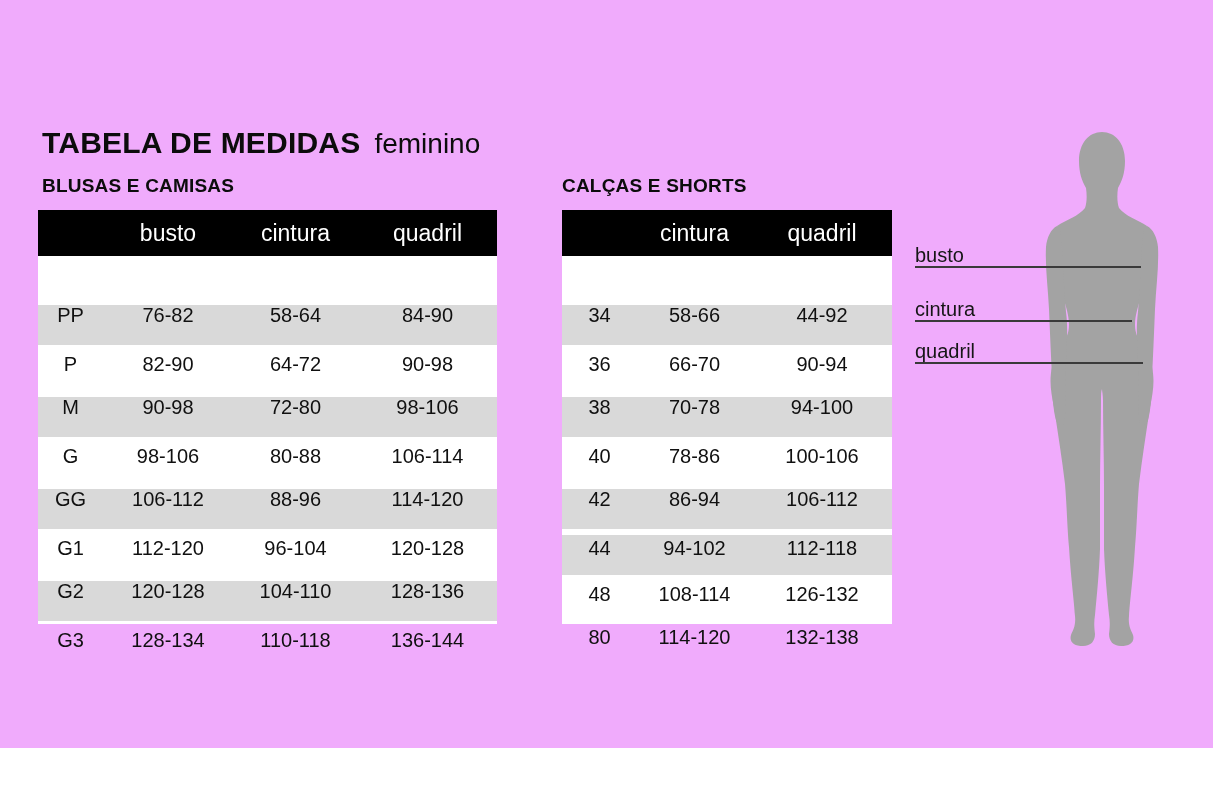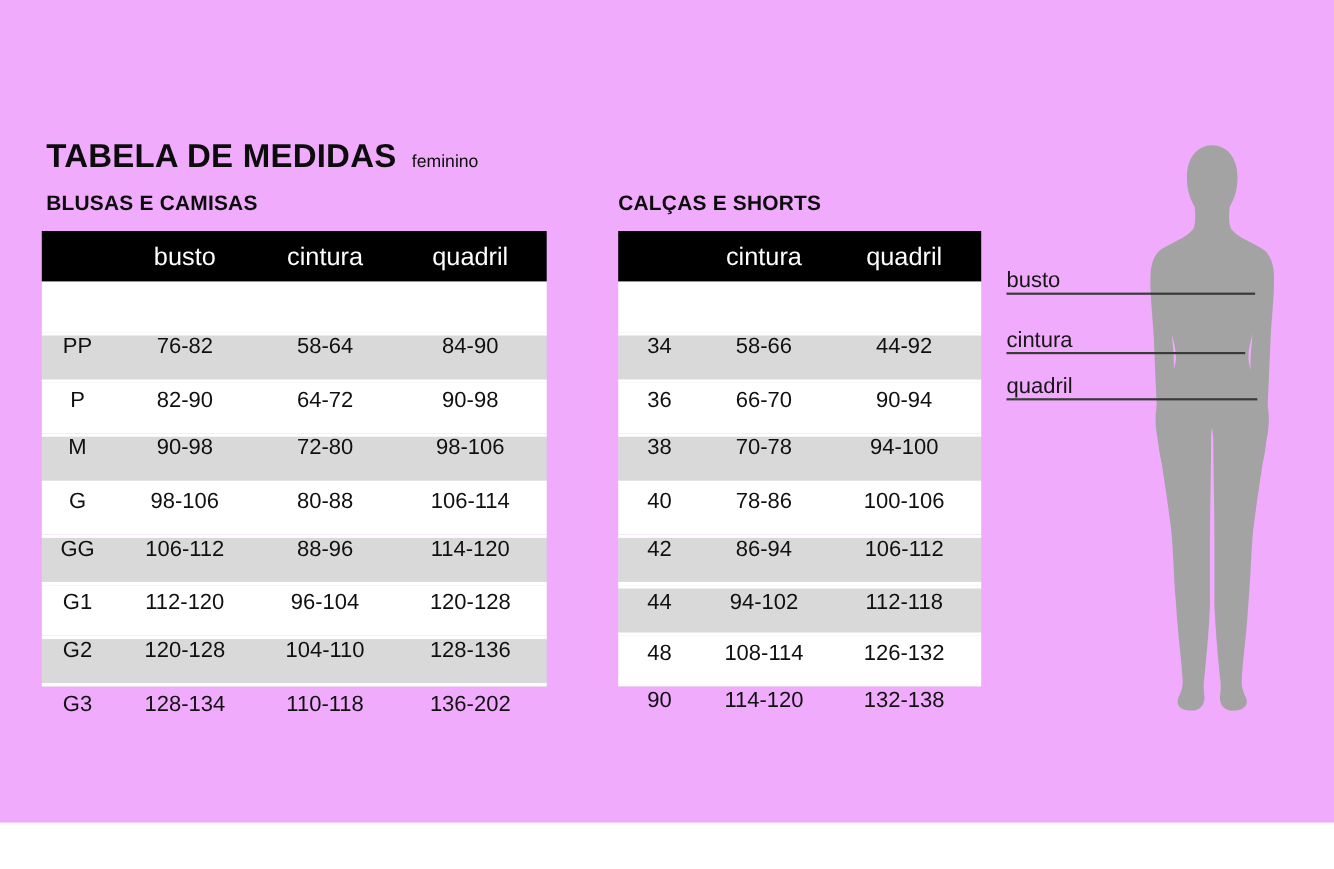--- a/index.html
+++ b/index.html
@@ -11,21 +11,21 @@
     color:#111;
     overflow:hidden;
   }
   .title-row{
     position:absolute;left:42px;top:126px;
     display:flex;align-items:baseline;gap:14px;
   }
   .title-row h1{
     margin:0;font-size:30px;font-weight:700;color:#0c0c0c;letter-spacing:.2px;
   }
-  .title-suffix{font-size:16px;font-weight:400;color:#0c0c0c;}
+  .title-suffix{font-size:28px;font-weight:400;color:#0c0c0c;}
   .section-label{
     position:absolute;top:175px;
     font-size:19px;font-weight:700;color:#0c0c0c;letter-spacing:.2px;
   }
   .table{position:absolute;top:210px;}
   .thead{
     display:grid;height:46px;background:#000;
     align-items:center;
   }
   .hcell{
@@ -111,21 +111,21 @@
       <div class="trow cols-blusas">
         <div class="cell">G2</div>
         <div class="cell">120-128</div>
         <div class="cell">104-110</div>
         <div class="cell">128-136</div>
       </div>
       <div class="trow cols-blusas alt">
         <div class="cell">G3</div>
         <div class="cell">128-134</div>
         <div class="cell">110-118</div>
-        <div class="cell">136-202</div>
+        <div class="cell">136-144</div>
       </div>
     </div>
 
   <div class="table" style="left:562px;width:330px">
       <div class="thead cols-calcas">
         <div class="hcell"></div>
         <div class="hcell">cintura</div>
         <div class="hcell">quadril</div>
       </div>
       <div class="trow cols-calcas">
@@ -157,21 +157,21 @@
         <div class="cell">44</div>
         <div class="cell">94-102</div>
         <div class="cell">112-118</div>
       </div>
       <div class="trow cols-calcas alt">
         <div class="cell">48</div>
         <div class="cell">108-114</div>
         <div class="cell">126-132</div>
       </div>
       <div class="trow cols-calcas">
-        <div class="cell">90</div>
+        <div class="cell">80</div>
         <div class="cell">114-120</div>
         <div class="cell">132-138</div>
       </div>
     </div>
 
   <div class="figure">
     <svg viewBox="0 0 130 522">
       <g fill="#a3a3a3" fill-rule="nonzero">
 
         <path d="M64,3

